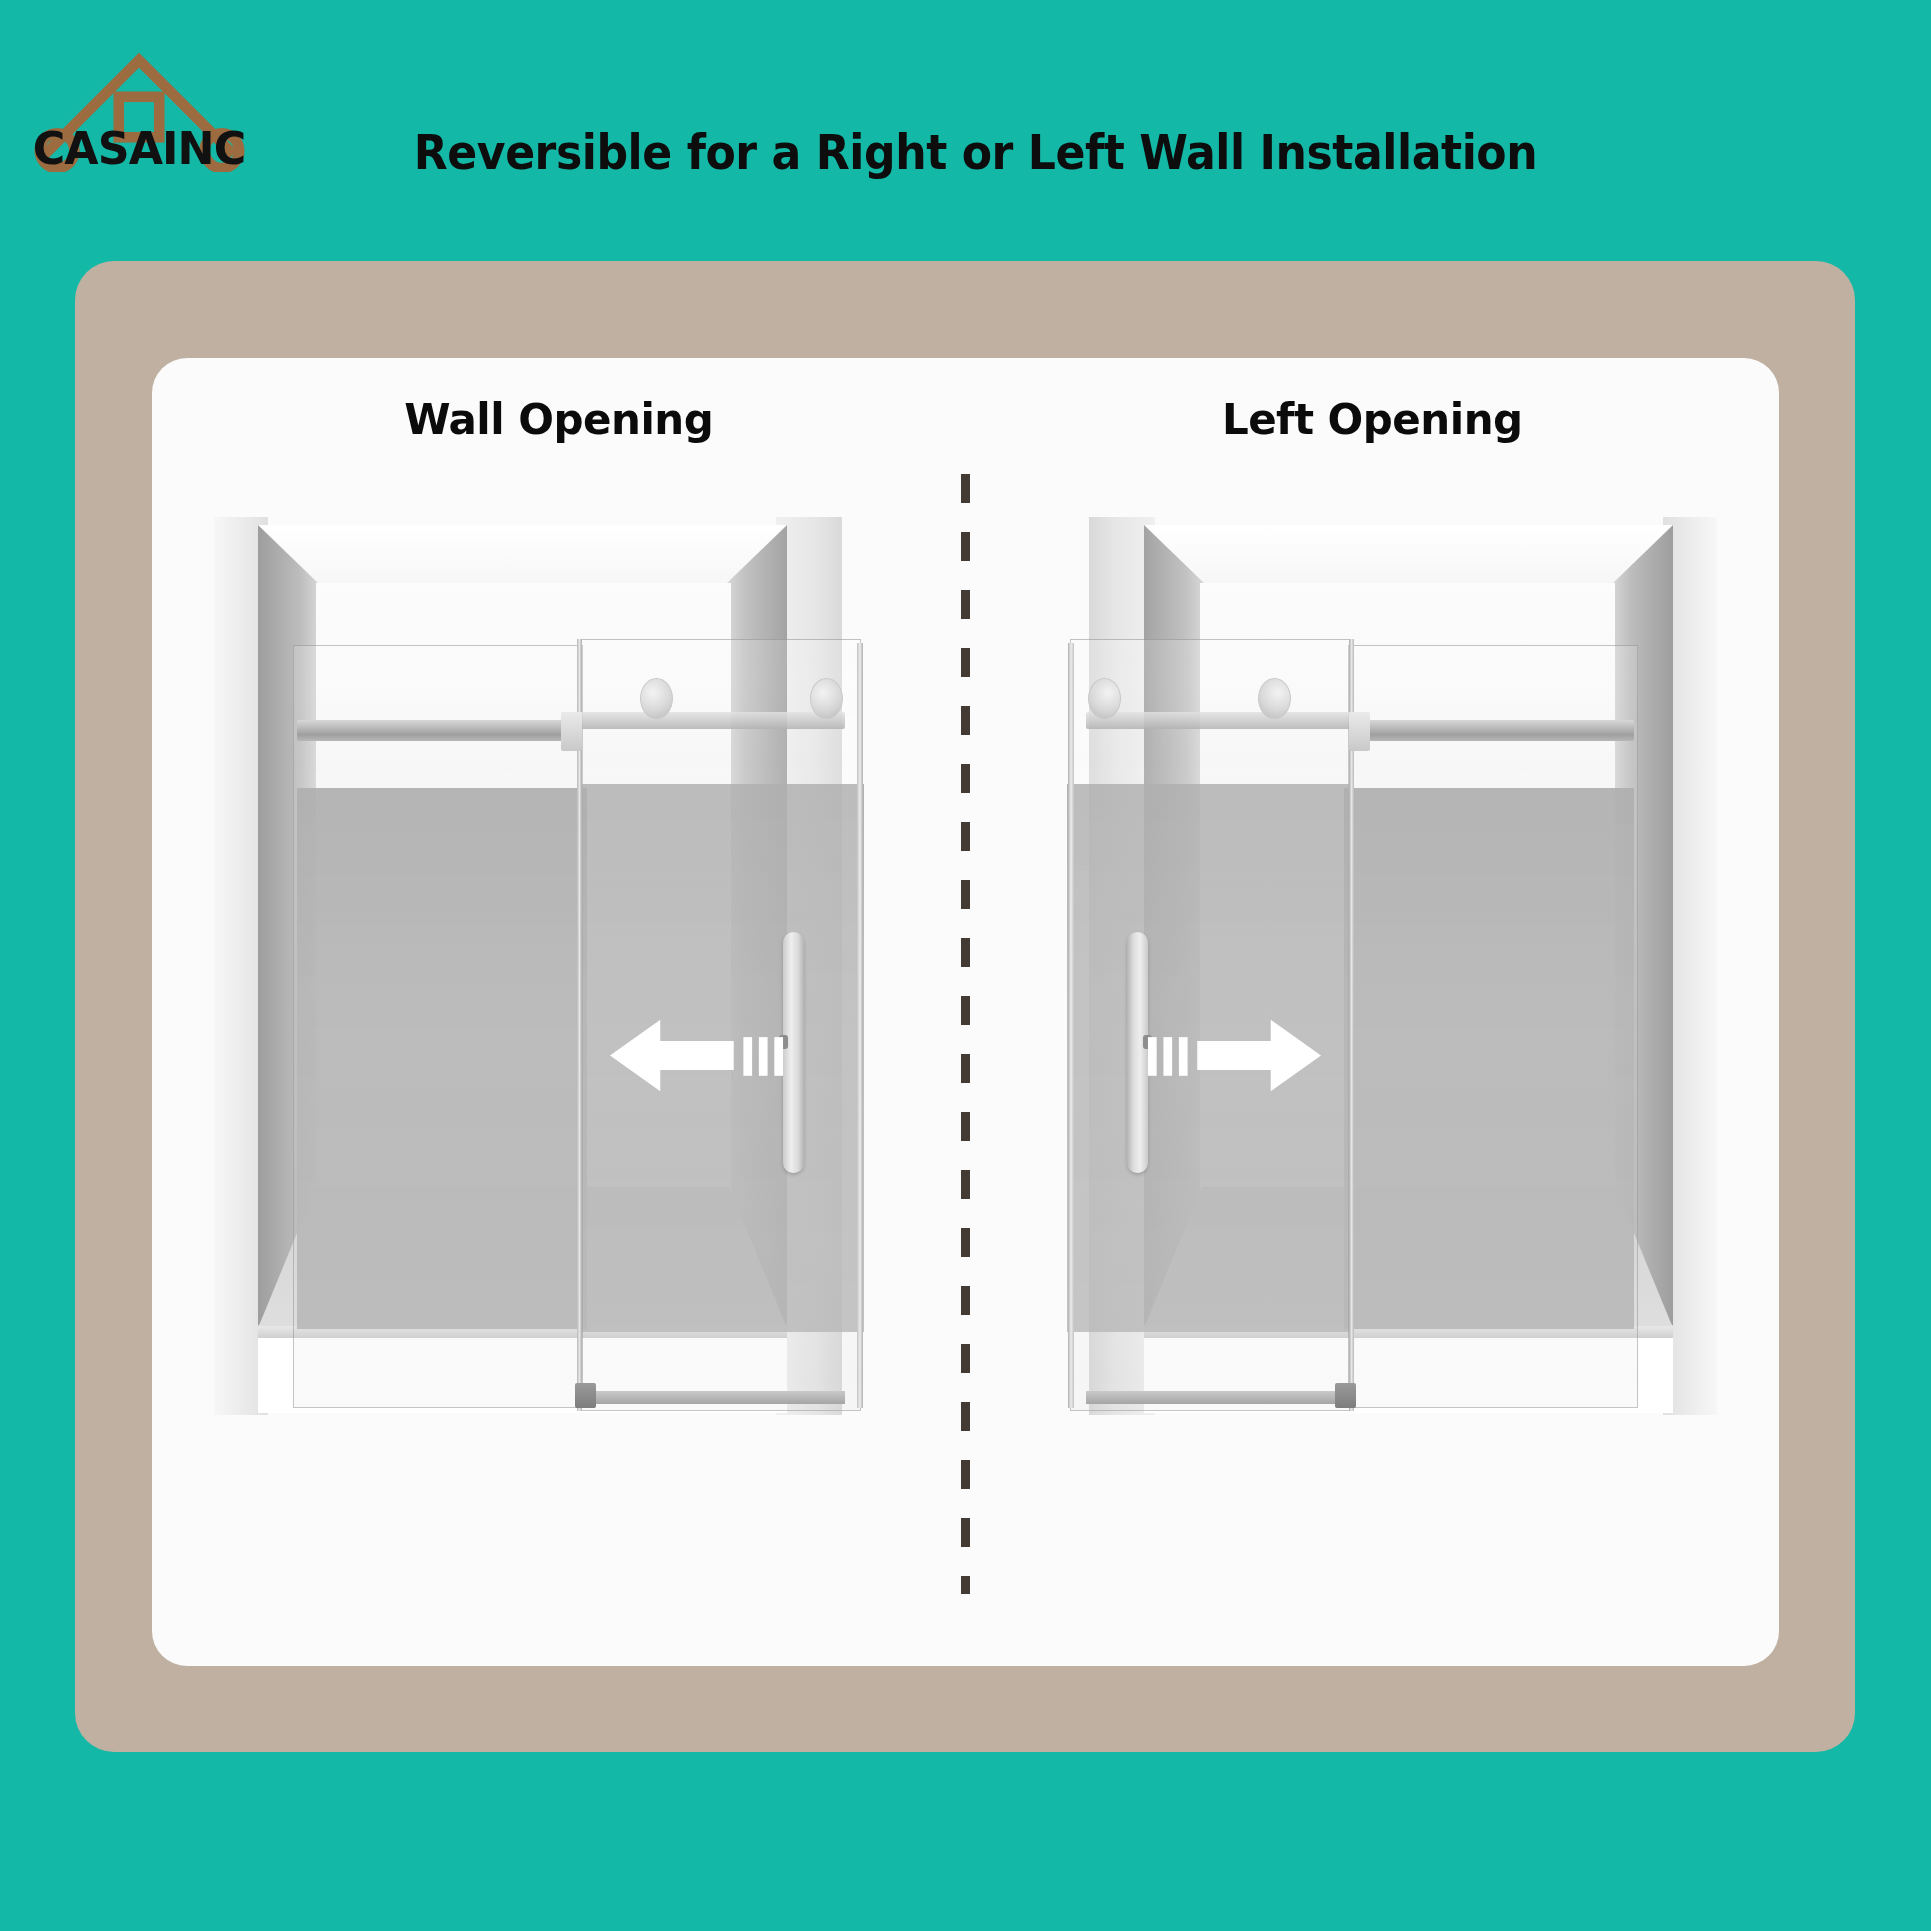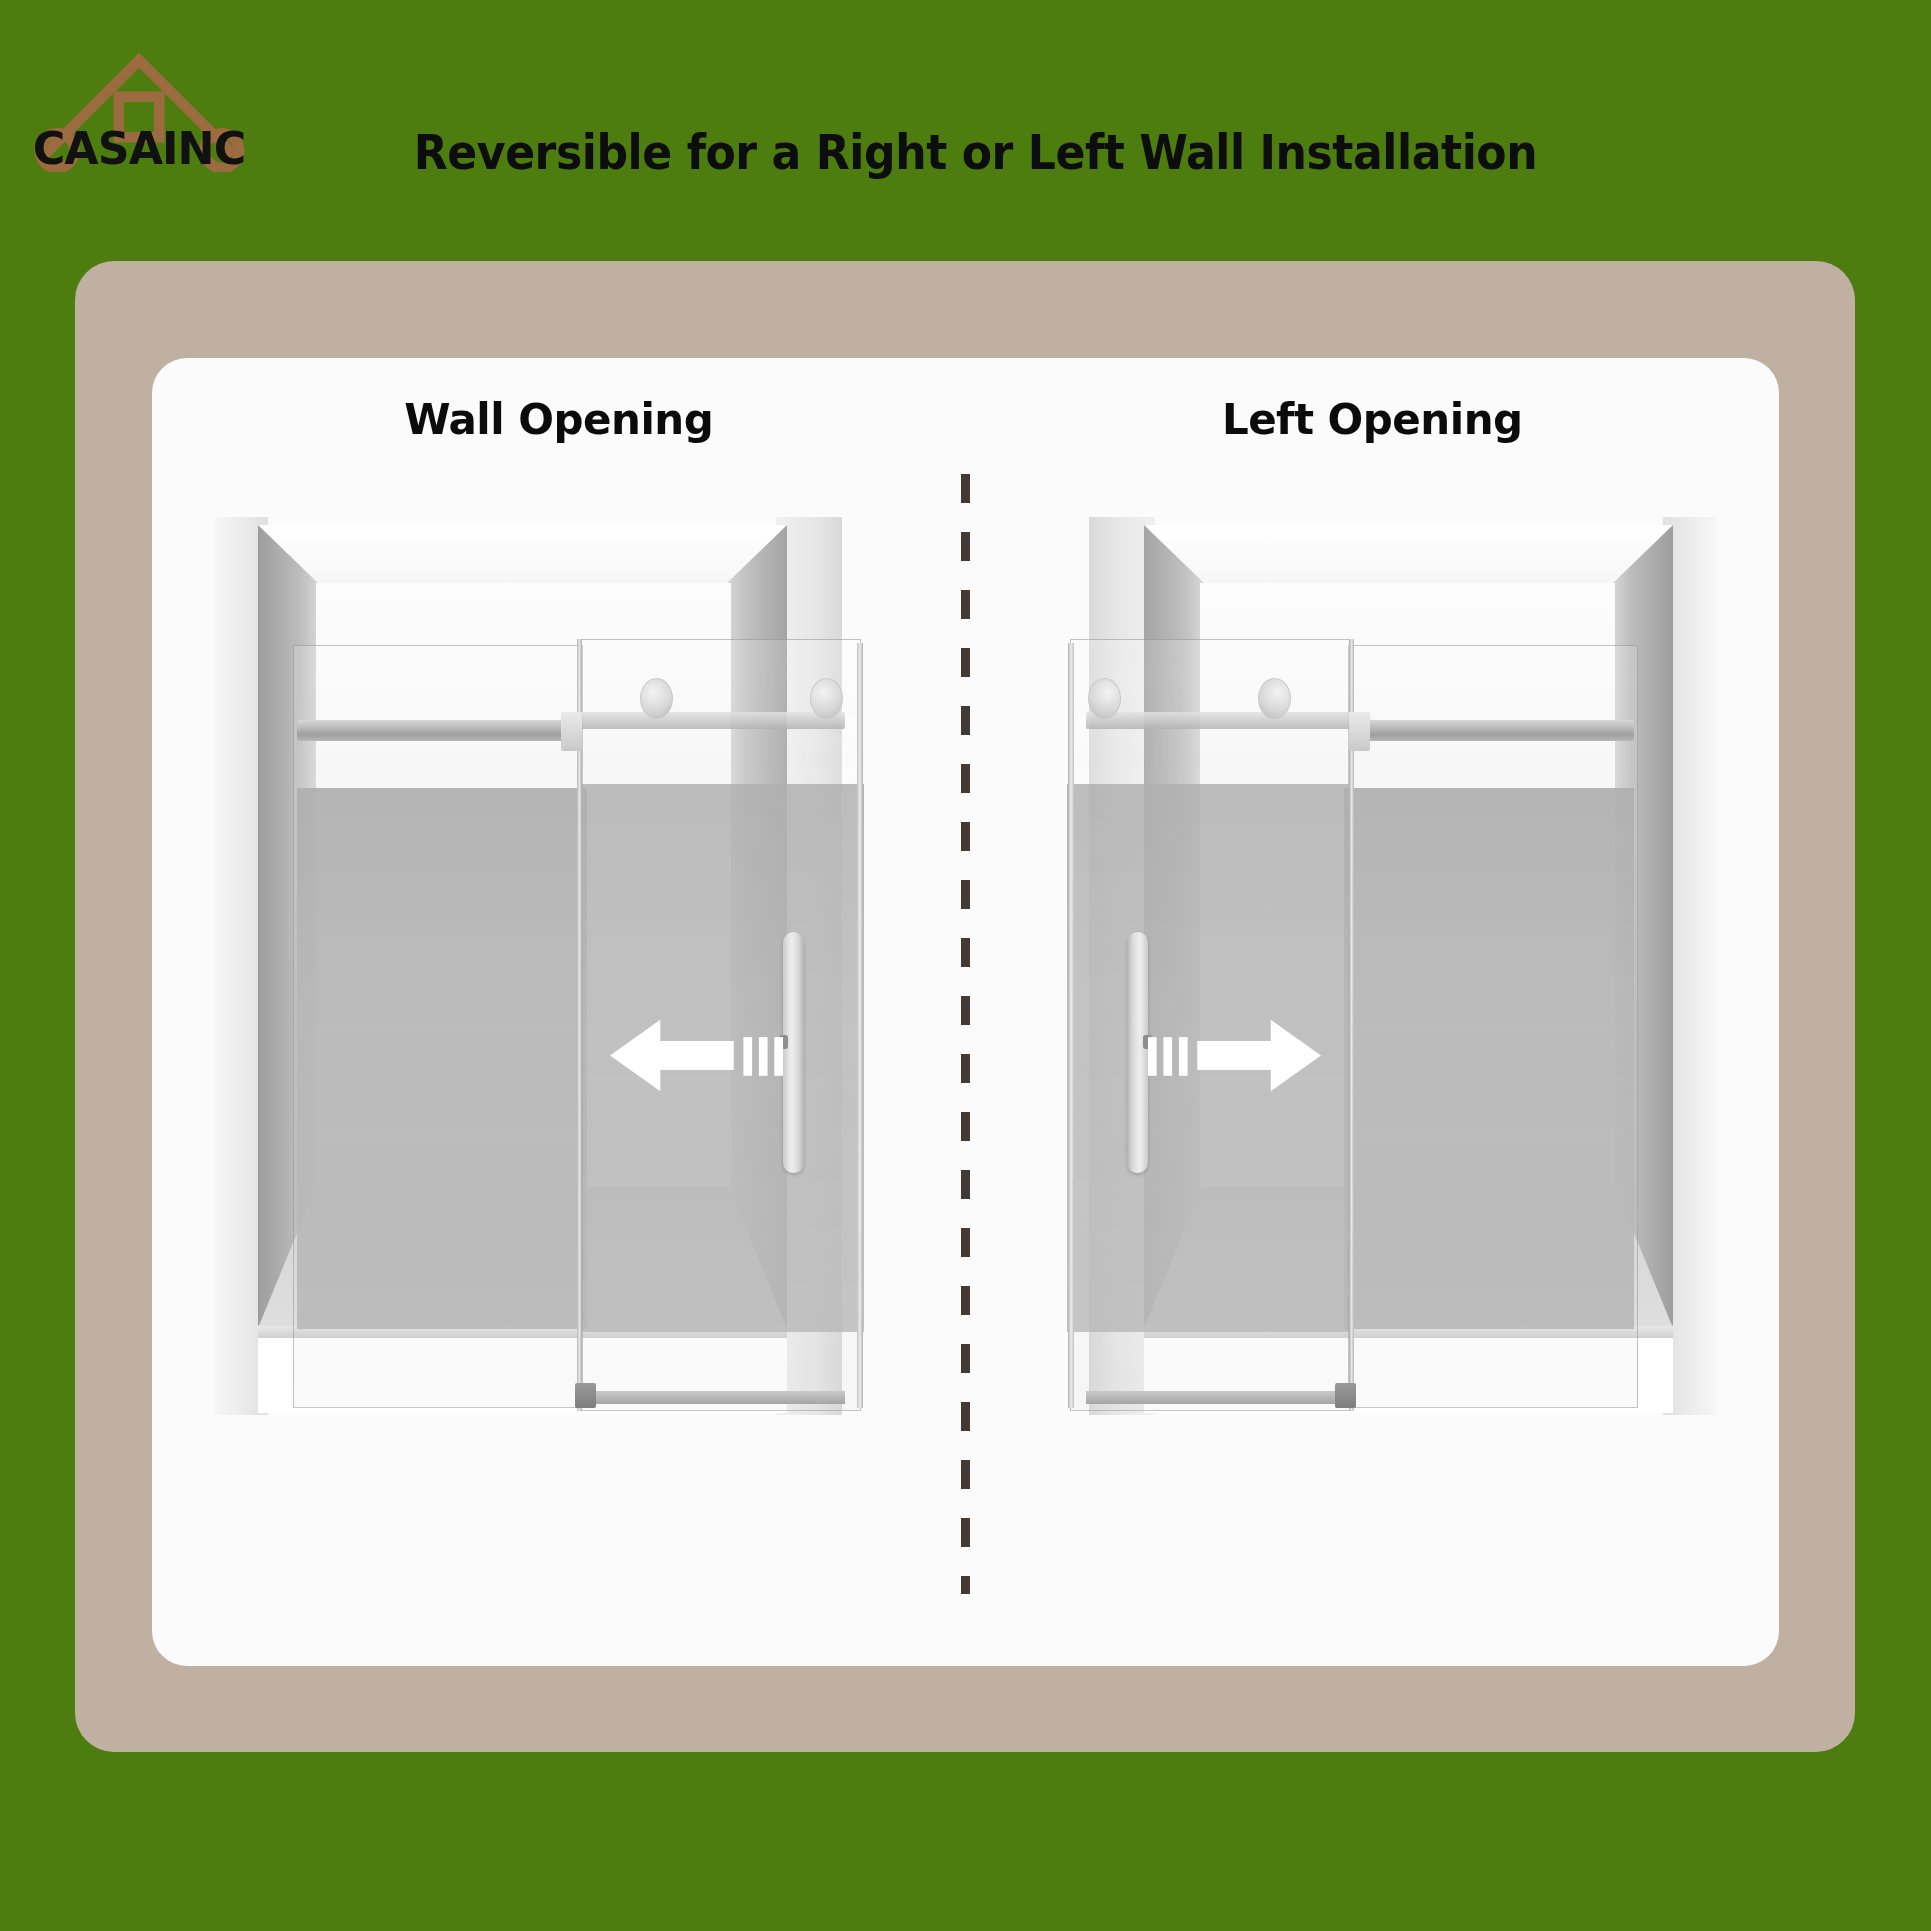--- a/index.html
+++ b/index.html
@@ -6,21 +6,21 @@
   * { margin:0; padding:0; box-sizing:border-box; }
   html,body{
     width:1931px; height:1931px;
     background:#ffffff;
     font-family:"Liberation Sans", sans-serif;
     overflow:hidden;
   }
   #page{
     position:relative;
     width:1931px; height:1931px;
-    background:#4d7c0f;
+    background:#14b8a6;
   }
 
   
   #logo{
     position:absolute; left:33px; top:37px;
     width:212px; height:135px;
   }
   #logo svg{ display:block; width:212px; height:135px; }
 
   

